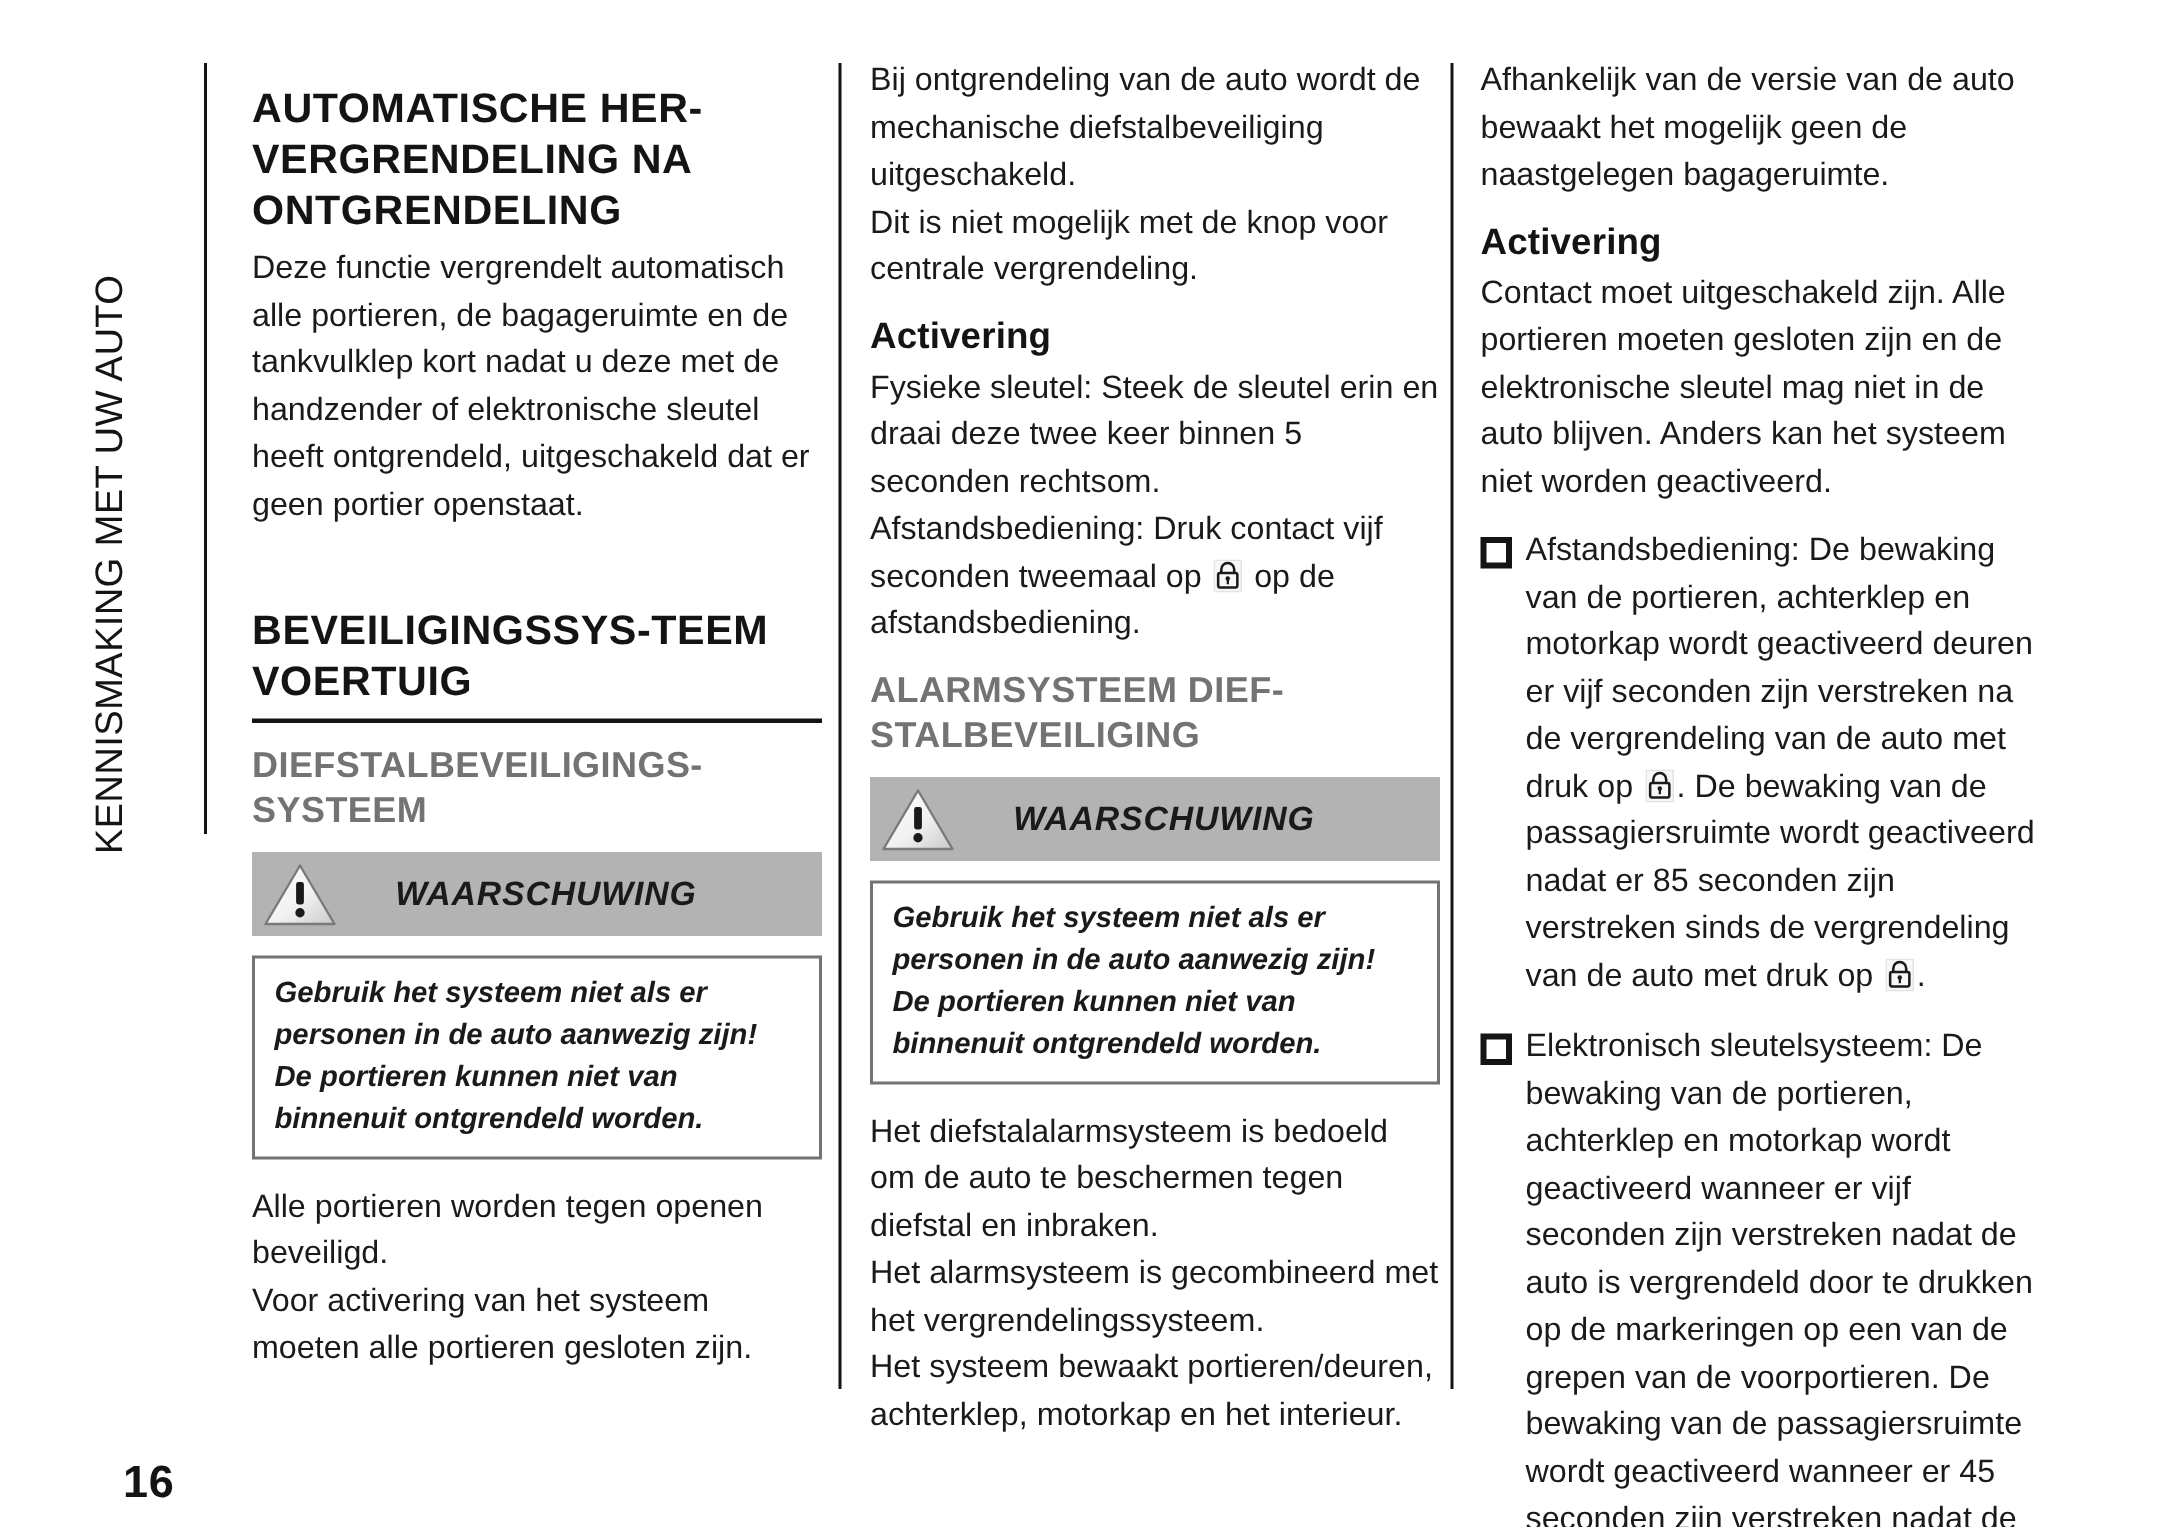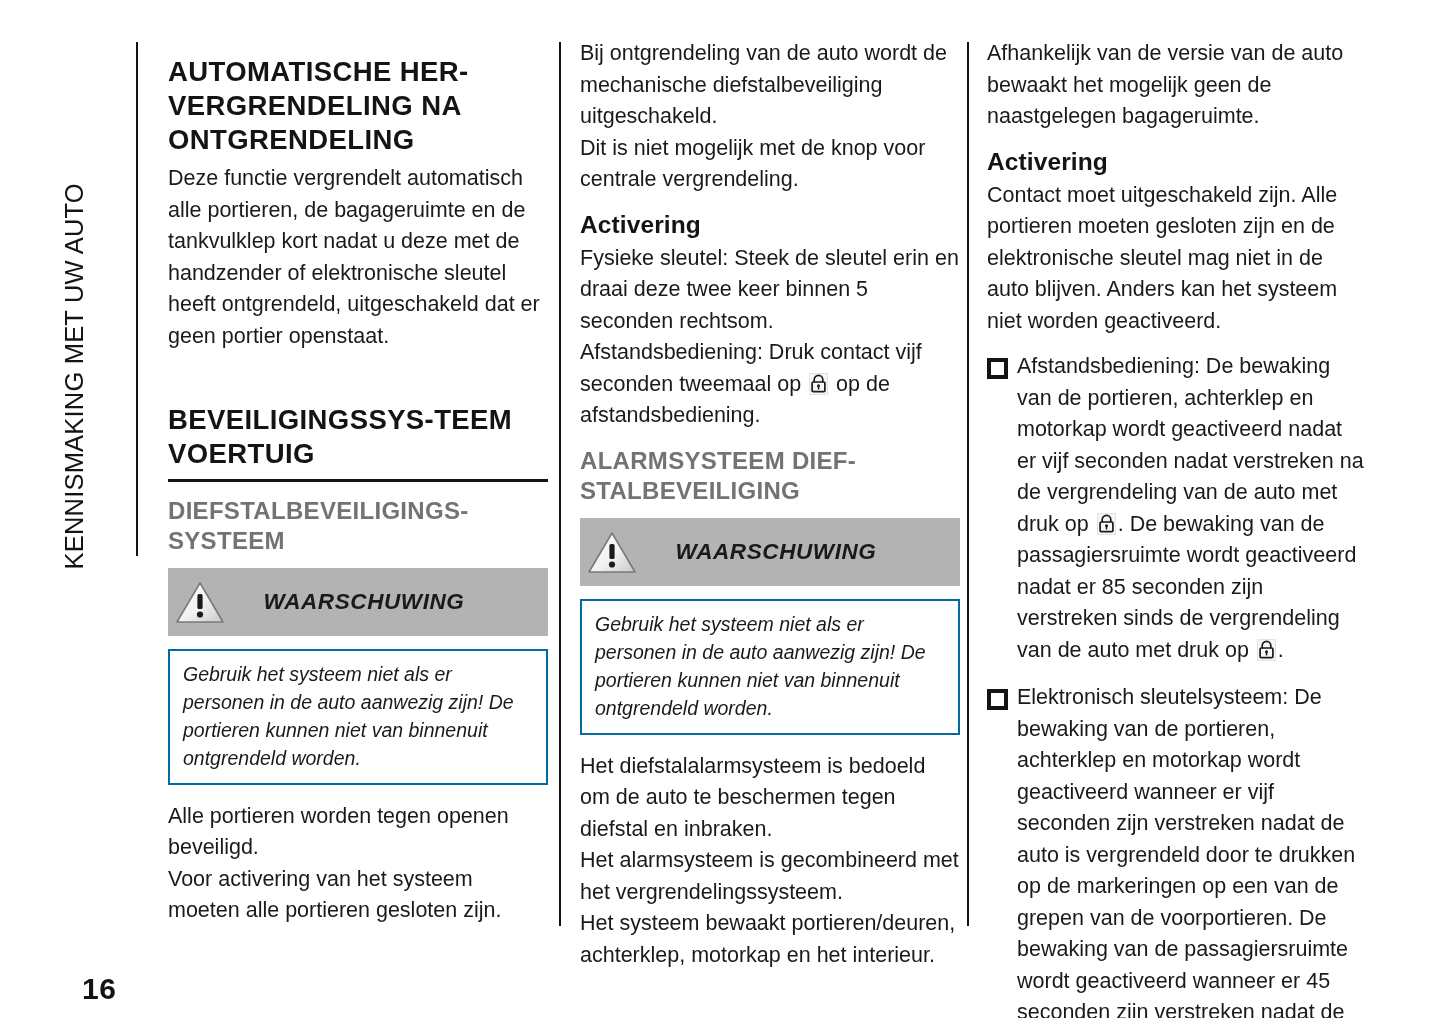--- a/index.html
+++ b/index.html
@@ -118,21 +118,21 @@
     background: #141414;
     margin: 8px 0 9px 0;
   }
 
   .spacer-lg { height: 34px; }
   .spacer-md { height: 16px; }
 
   
   .warn-bar {
     position: relative;
-    height: 68px;
+    height: 56px;
     background: #b3b3b3;
     display: flex;
     align-items: center;
     margin-top: 12px;
   }
   .warn-icon {
     width: 52px;
     height: 46px;
     margin-left: 6px;
     flex: 0 0 auto;
@@ -141,23 +141,24 @@
     flex: 1 1 auto;
     text-align: center;
     font-size: 22.5px;
     font-weight: bold;
     font-style: italic;
     letter-spacing: 0.6px;
     color: #1a1a1a;
     padding-right: 46px;
   }
   .warn-body {
-    border: 2px solid #0369a1;
+    border: 2px solid #737373;
     margin-top: 13px;
     padding: 9px 12px 11px 13px;
+    font-weight: bold;
   }
   .warn-body p {
     margin: 0;
     font-size: 19.5px;
     line-height: 28px;
     font-style: italic;
     color: #1a1a1a;
   }
 
   
@@ -321,21 +322,21 @@
 
       <p class="body">Afhankelijk van de versie van de auto bewaakt het mogelijk geen de naastgelegen bagageruimte.</p>
 
       <h3 class="head-mixed">Activering</h3>
 
       <p class="body">Contact moet uitgeschakeld zijn. Alle portieren moeten gesloten zijn en de elektronische sleutel mag niet in de auto blijven. Anders kan het systeem niet worden geactiveerd.</p>
 
       <ul class="sqlist">
         <li>
           <span class="sqmark"></span>
-          <span>Afstandsbediening: De bewaking van de portieren, achterklep en motorkap wordt geactiveerd nadat er vijf seconden nadat verstreken na de vergrendeling van de auto met druk op</span>
+          <span>Afstandsbediening: De bewaking van de portieren, achterklep en motorkap wordt geactiveerd deuren er vijf seconden zijn verstreken na de vergrendeling van de auto met druk op</span>
           <span class="lock-inline">
             <svg viewBox="0 0 19 22" width="19" height="22" aria-hidden="true">
               <rect x="0.5" y="0.5" width="18" height="21" fill="#f7f7f7" stroke="#e3e3e3" stroke-width="1"></rect>
               <path d="M5.2 9.2 V6.6 a4.3 4.3 0 0 1 8.6 0 V9.2" fill="none" stroke="#1a1a1a" stroke-width="1.7"></path>
               <rect x="3.1" y="9.0" width="12.8" height="9.6" rx="1.2" fill="none" stroke="#1a1a1a" stroke-width="1.7"></rect>
               <circle cx="9.5" cy="12.7" r="1.5" fill="#1a1a1a"></circle>
               <rect x="8.8" y="12.9" width="1.5" height="3.6" fill="#1a1a1a"></rect>
             </svg>
           </span><span>. De bewaking van de passagiersruimte wordt geactiveerd nadat er 85 seconden zijn verstreken sinds de vergrendeling van de auto met druk op</span>
           <span class="lock-inline">

